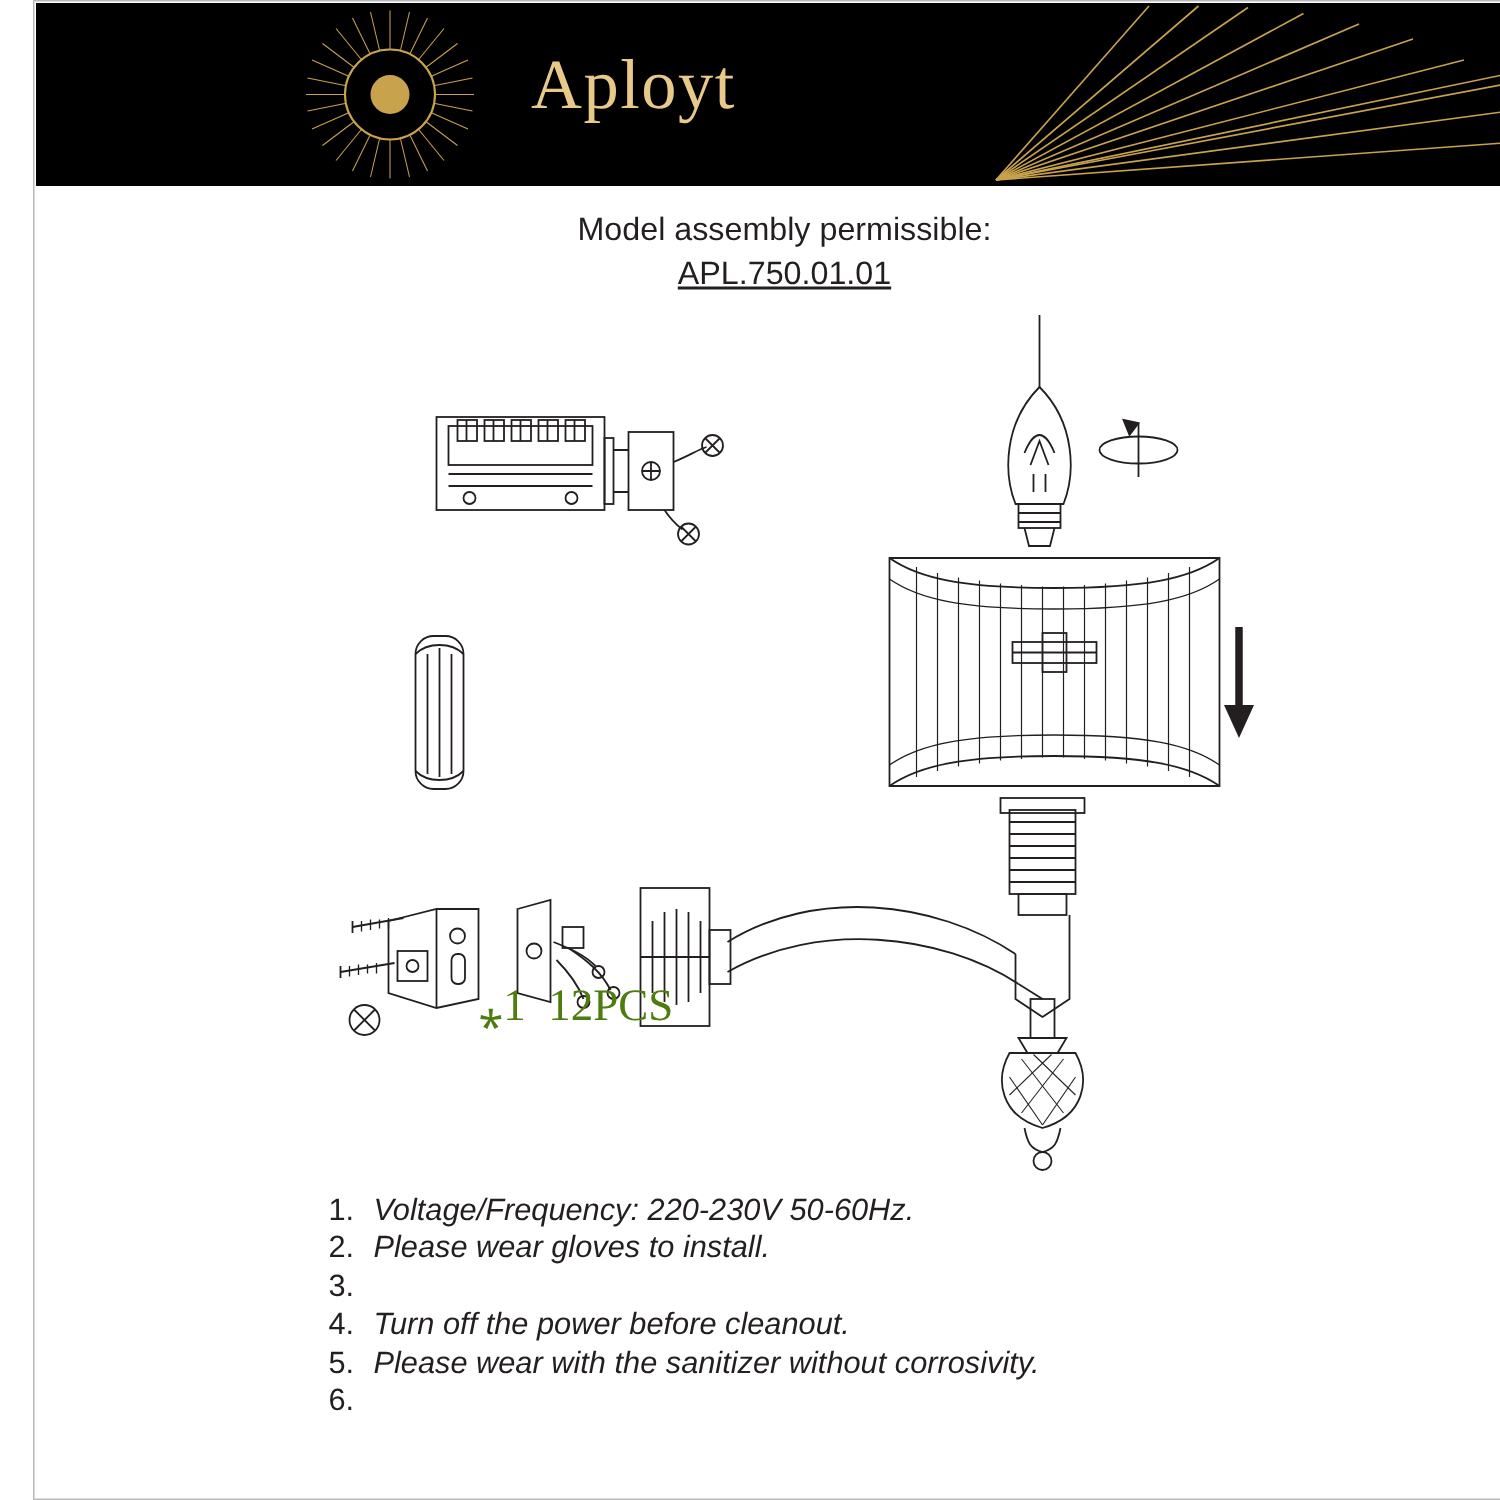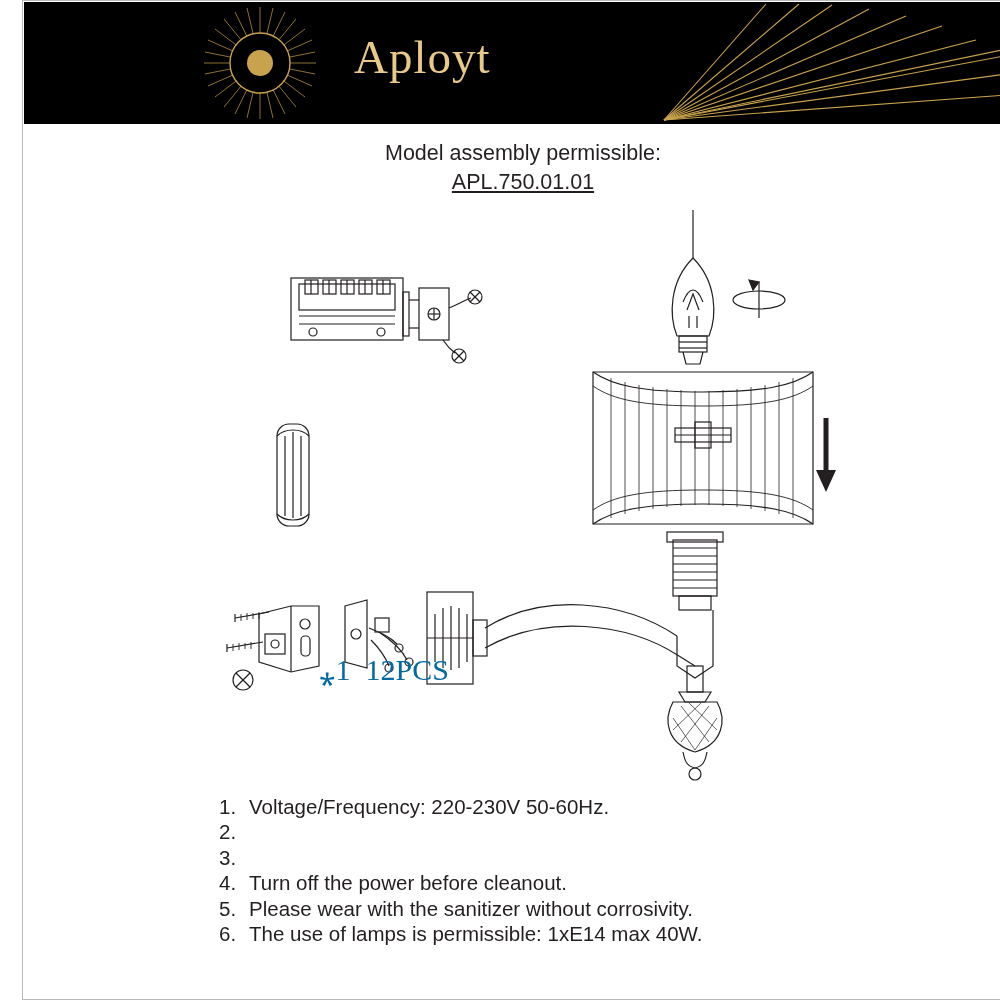--- a/index.html
+++ b/index.html
@@ -68,21 +68,21 @@
     width: 1000px;
     height: 590px;
   }
   .drawing svg { position: absolute; left:0; top:0; }
   .parts-label {
     position: absolute;
     left: 296px;
     top: 452px;
     font-family: "Liberation Serif", serif;
     font-size: 30px;
-    color: #0369a1;
+    color: #4d7c0f;
     white-space: pre;
   }
   
   .notes {
     position: absolute;
     left: 196px;
     top: 793px;
     width: 760px;
   }
   .note-row {
@@ -90,21 +90,21 @@
     align-items: baseline;
     font-size: 20.5px;
     line-height: 25.4px;
     color: #231f20;
   }
   .note-num {
     width: 30px;
     flex: 0 0 30px;
     text-align: left;
   }
-  .note-text { white-space: pre; }
+  .note-text { white-space: pre; font-style: italic; }
 </style>
 </head>
 <body>
 
 <div class="page">
 
   <div class="banner">
     <svg width="998" height="122" viewBox="0 0 998 122">
 
       <g stroke="#c9a24d" stroke-width="0.8" fill="none">
@@ -363,31 +363,31 @@
     <div class="parts-label">⁎1  12PCS</div>
   </div>
 
   <div class="notes">
     <div class="note-row">
       <span class="note-num">1.</span>
       <span class="note-text">Voltage/Frequency: 220-230V 50-60Hz.</span>
     </div>
     <div class="note-row">
       <span class="note-num">2.</span>
+      <span class="note-text">Please wear gloves to install.</span>
     </div>
     <div class="note-row">
       <span class="note-num">3.</span>
     </div>
     <div class="note-row">
       <span class="note-num">4.</span>
       <span class="note-text">Turn off the power before cleanout.</span>
     </div>
     <div class="note-row">
       <span class="note-num">5.</span>
       <span class="note-text">Please wear with the sanitizer without corrosivity.</span>
     </div>
     <div class="note-row">
       <span class="note-num">6.</span>
-      <span class="note-text">The use of lamps is permissible: 1xE14 max 40W.</span>
     </div>
   </div>
 
 </div>
 
 </body></html>

